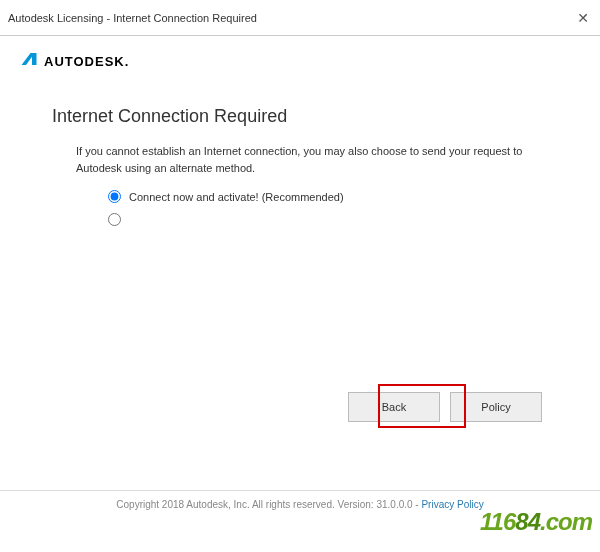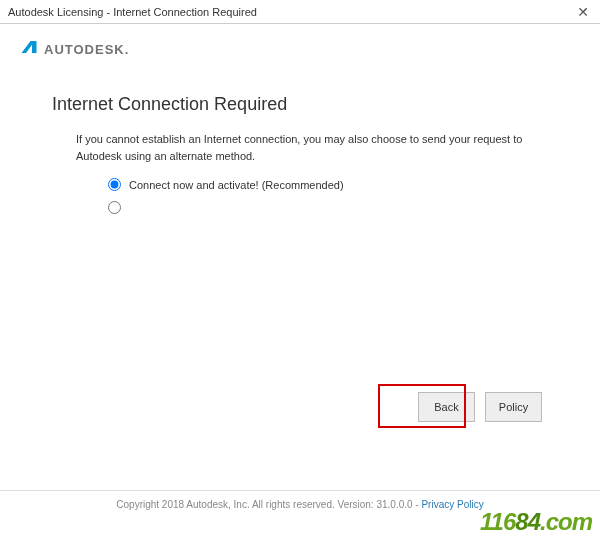--- a/index.html
+++ b/index.html
@@ -1,31 +1,31 @@
 <!DOCTYPE html>
 <html><head>
 <meta charset="utf-8">
 <style>
 * { margin: 0; padding: 0; box-sizing: border-box; }
 body { font-family: "Segoe UI", Arial, sans-serif; width: 600px; height: 552px; background: #fff; position: relative; overflow: hidden; }
-.titlebar { height: 24px; border-bottom: 1px solid #ccc; display: flex; align-items: center; padding: 0 8px; font-size: 11px; color: #333; }
+.titlebar { height: 36px; border-bottom: 1px solid #ccc; display: flex; align-items: center; padding: 0 8px; font-size: 11px; color: #333; }
 .titlebar .title { flex: 1; }
 .titlebar .close-x { width: 18px; text-align: center; font-size: 14px; color: #555; cursor: pointer; }
 .window { height: 524px; padding: 0; }
 .header-logo { display: flex; align-items: center; gap: 6px; padding: 14px 20px 10px 20px; }
 .header-logo svg { width: 18px; height: 18px; }
-.header-logo .brand { font-size: 13px; font-weight: 600; letter-spacing: 1px; color: #737373; }
+.header-logo .brand { font-size: 13px; font-weight: 600; letter-spacing: 1px; color: #000000; }
 .content { padding: 24px 52px 10px 52px; }
 .page-title { font-size: 18px; font-weight: 400; color: #333; margin-bottom: 16px; }
 .body-text { font-size: 11px; color: #333; line-height: 1.5; margin-bottom: 12px; padding-left: 24px; padding-right: 20px; }
 .radios { padding-left: 24px; margin-top: 14px; }
 .radio-row { display: flex; align-items: center; gap: 8px; font-size: 11px; color: #333; margin-bottom: 10px; cursor: pointer; margin-left: 32px; }
 .radio-row input { cursor: pointer; }
 .buttons { position: absolute; right: 58px; top: 392px; display: flex; gap: 10px; }
-.btn { width: 57px; height: 30px; background: #eee; border: 1px solid #bbb; font-size: 11px; color: #333; cursor: pointer; }
+.btn { width: 92px; height: 30px; background: #eee; border: 1px solid #bbb; font-size: 11px; color: #333; cursor: pointer; }
 .highlight-box { position: absolute; border: 2px solid #d40000; width: 88px; height: 44px; right: 134px; top: 384px; pointer-events: none; }
 .footer { position: absolute; bottom: 34px; left: 0; right: 0; border-top: 1px solid #ddd; padding: 8px 18px; font-size: 10px; color: #888; text-align: center; }
 .footer a { color: #2a7ab0; text-decoration: none; cursor: pointer; }
 .watermark { position: absolute; bottom: 16px; right: 8px; font-size: 24px; font-weight: 900; font-style: italic; letter-spacing: -1px; }
 .watermark .g1 { color: #6aa51e; }
 .watermark .g2 { color: #4e8a0f; }
 </style>
 </head>
 <body>
 

